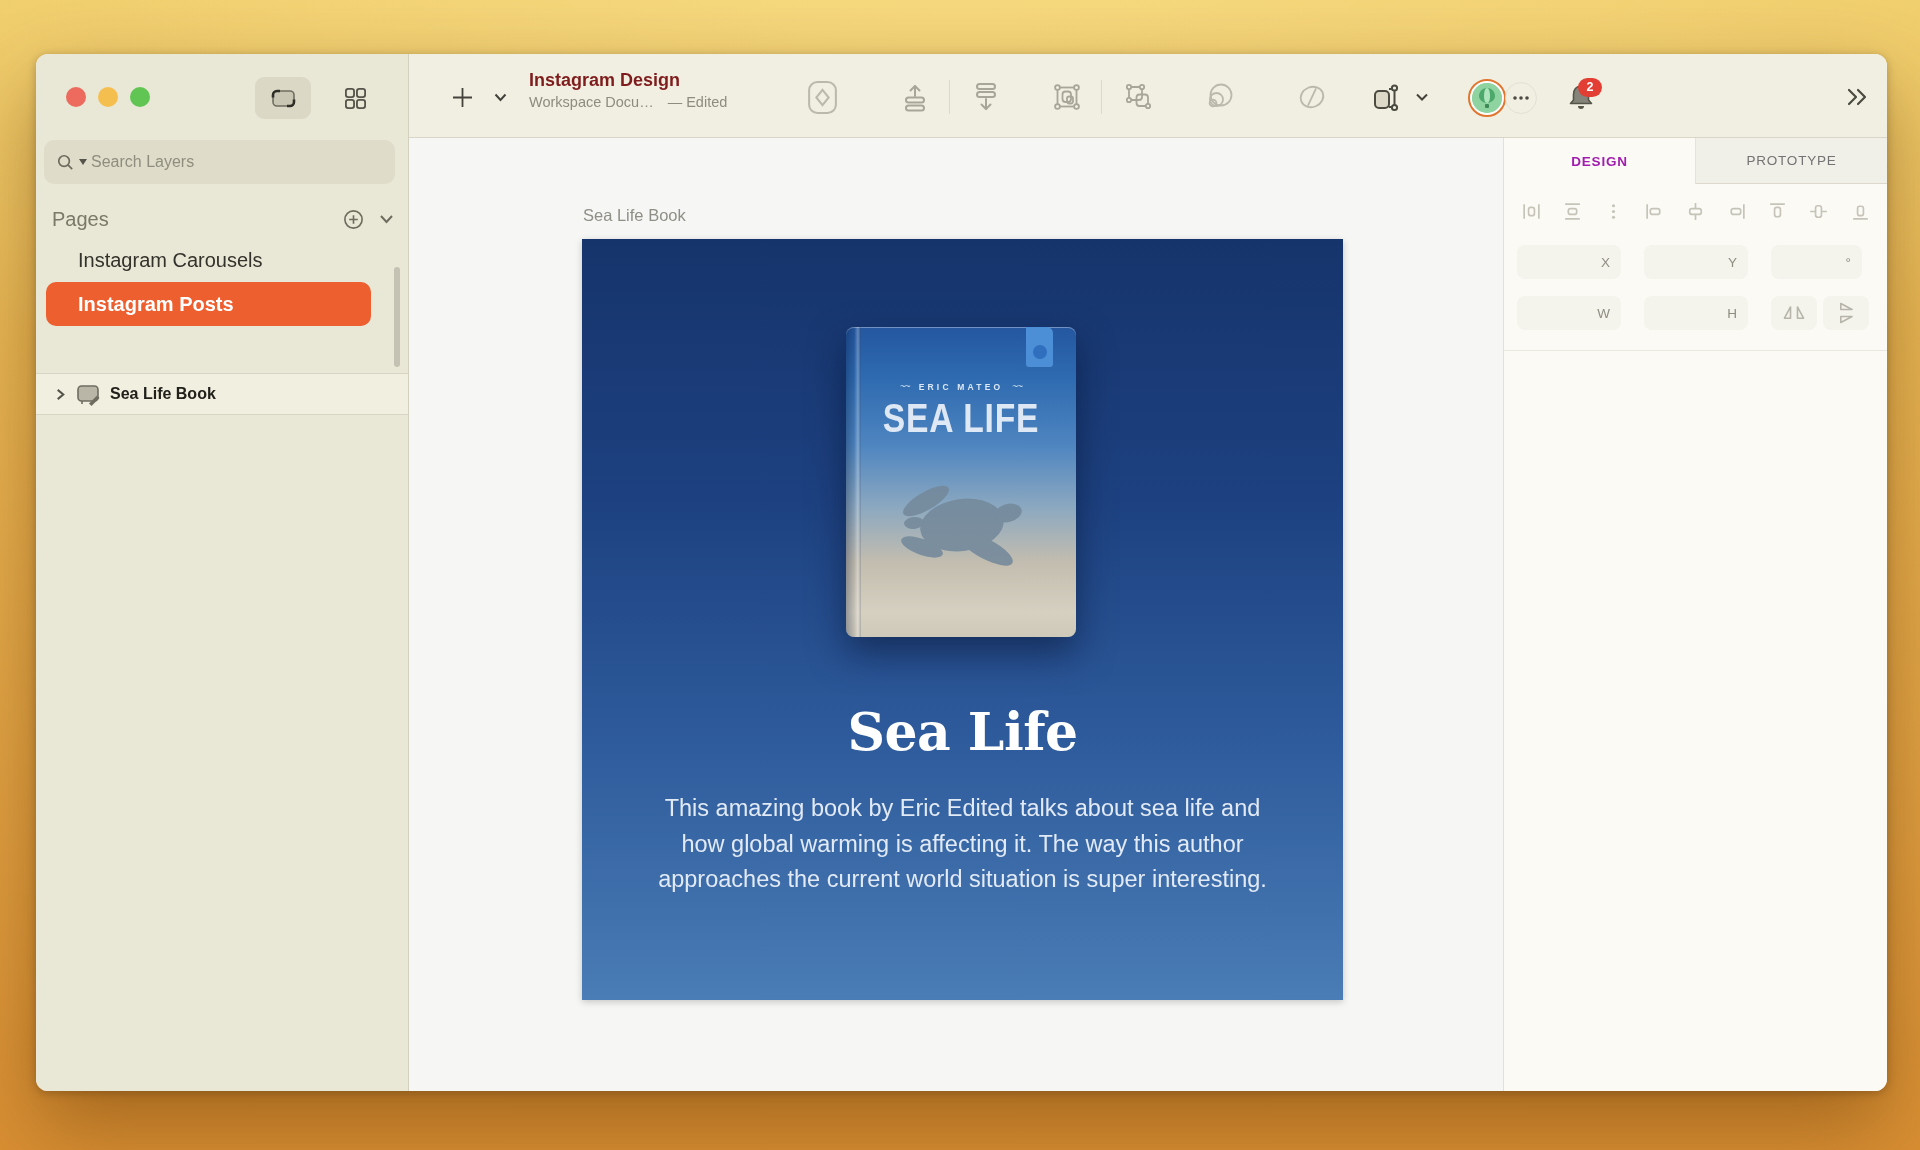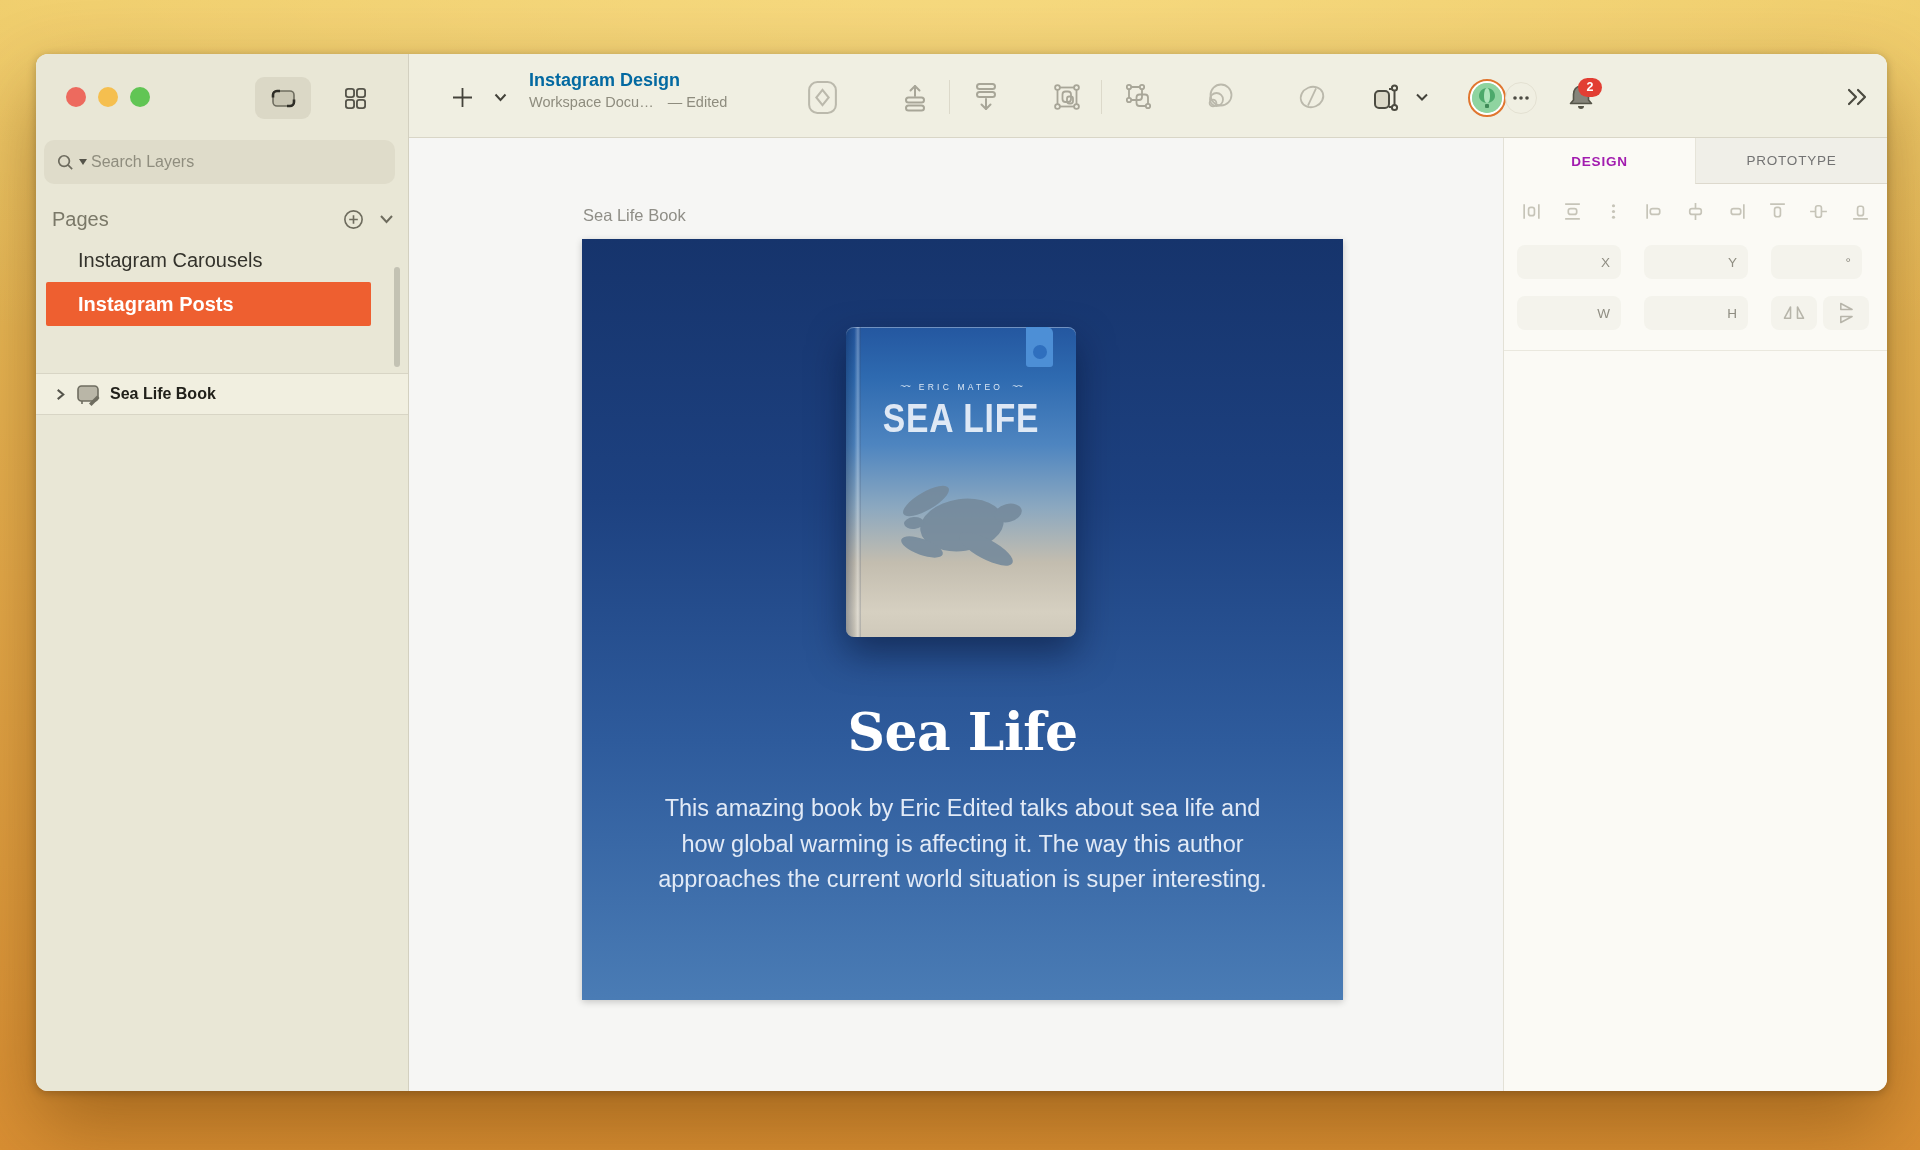--- a/index.html
+++ b/index.html
@@ -28,34 +28,34 @@
   .toggle-btn.active{ background:#dbd8c6; }
   .searchbox{ position:absolute; left:8px; top:86px; width:351px; height:44px; background:#dfdcca; border-radius:10px;
     display:flex; align-items:center; padding:0 12px; gap:4px; color:#6d6b5e; }
   .searchbox input{ flex:1; border:none; background:transparent; outline:none; font-size:16px; color:#3a392f; font-family:inherit; }
   .searchbox input::placeholder{ color:#8f8d7e; }
   .pages-header{ position:absolute; left:16px; top:150px; right:14px; height:30px; display:flex; align-items:center; }
   .pages-header .ph-label{ font-size:20px; color:#7a7868; }
   .pages-header .ph-actions{ margin-left:auto; display:flex; gap:14px; align-items:center; color:#6e6c5e; }
   .page-list{ position:absolute; left:0; top:184px; width:100%; }
   .page-item{ height:44px; display:flex; align-items:center; padding-left:42px; font-size:20px; color:#33322b; }
-  .page-item.selected{ margin:0 37px 0 10px; border-radius:2px; background:#EE5F30; color:#fff; font-weight:700; padding-left:32px; }
+  .page-item.selected{ margin:0 37px 0 10px; border-radius:10px; background:#EE5F30; color:#fff; font-weight:700; padding-left:32px; }
   .scroll-thumb{ position:absolute; right:8px; top:213px; width:6px; height:100px; border-radius:3px; background:rgba(0,0,0,.16); }
   .layer-row{ position:absolute; left:0; top:319px; width:100%; height:42px; background:#f1efe0;
     border-top:1px solid #d8d5c5; border-bottom:1px solid #d8d5c5; display:flex; align-items:center; }
   .layer-row .chev{ margin-left:18px; color:#55544b; display:flex; }
   .layer-row .l-icon{ margin-left:8px; display:flex; }
   .layer-row .l-label{ margin-left:8px; font-size:16px; font-weight:700; color:#21201a; }
   
   .toolbar{ grid-column:2/4; grid-row:1; background:#f0efe2; border-bottom:1px solid #d9d6c7; position:relative; }
   .tbtn{ position:absolute; top:22px; width:42px; height:42px; display:flex; align-items:center; justify-content:center; color:#a8a698; }
   .tbtn.dark{ color:#44433b; }
   .tb-divider{ position:absolute; top:26px; width:1px; height:34px; background:#dcd9ca; }
   .doc-title{ position:absolute; left:120px; top:16px; }
-  .doc-title .t{ font-size:18px; font-weight:700; color:#0369a1; }
+  .doc-title .t{ font-size:18px; font-weight:700; color:#7f1d1d; }
   .doc-title .s{ margin-top:3px; font-size:14.5px; color:#8e8c7e; display:flex; gap:14px; }
   .avatar-btn{ position:absolute; left:1059px; top:25px; width:38px; height:38px; border-radius:50%;
     border:2.5px solid #E0762F; display:flex; align-items:center; justify-content:center; background:#fff; }
   .avatar-inner{ width:30px; height:30px; border-radius:50%; background:#8FD4A0; overflow:hidden; display:flex; align-items:center; justify-content:center; }
   .more-btn{ position:absolute; left:1096px; top:28px; width:32px; height:32px; border-radius:50%; border:1.5px solid #e3e0d1;
     display:flex; align-items:center; justify-content:center; color:#4c4b43; }
   .bell-btn{ position:absolute; left:1152px; top:22px; width:40px; height:42px; display:flex; align-items:center; justify-content:center; }
   .badge{ position:absolute; top:-4px; right:-6px; min-width:24px; height:19px; border-radius:10px; background:#E23E33;
     color:#fff; font-size:12.5px; font-weight:700; display:flex; align-items:center; justify-content:center; padding:0 6px; }
   .overflow-btn{ position:absolute; left:1427px; top:22px; width:42px; height:42px; display:flex; align-items:center; justify-content:center; color:#4b4a40; }
@@ -79,21 +79,21 @@
     box-shadow:0 2px 7px rgba(0,0,0,.2); }
   .book{ position:absolute; left:264px; top:88px; width:230px; height:310px; border-radius:8px;
     background:linear-gradient(180deg,#2457A0 0%, #2E6AB0 16%, #4E85C0 38%, #8BA8C0 58%, #C3BDAF 76%, #D6D0C1 92%, #CFC9BA 100%);
     box-shadow:0 16px 36px rgba(3,14,42,.5), inset 0 1px 0 rgba(255,255,255,.35); }
   .spine{ position:absolute; left:0; top:0; bottom:0; width:15px; border-radius:8px 0 0 8px;
     background:linear-gradient(90deg, rgba(0,18,55,.30), rgba(0,18,55,.08) 55%, rgba(255,255,255,.28) 80%, rgba(0,18,55,.18) 100%); }
   .bookmark{ position:absolute; left:180px; top:0; width:27px; height:40px; background:#4D8FD6; border-radius:0 6px 3px 3px; }
   .bookmark .dot{ position:absolute; left:50%; top:18px; transform:translateX(-50%); width:14px; height:14px; border-radius:50%; background:#2F6FBE; }
   .author-row{ position:absolute; top:54px; left:0; right:0; display:flex; align-items:center; justify-content:center; gap:9px; }
   .author-row .wave{ font-size:10px; color:#c8dcf0; letter-spacing:-1px; }
-  .author-row .author{ font-size:8.5px; font-weight:400; letter-spacing:3.2px; color:#DCE8F5; }
+  .author-row .author{ font-size:8.5px; font-weight:700; letter-spacing:3.2px; color:#DCE8F5; }
   .cover-title{ position:absolute; top:68px; left:0; right:0; text-align:center; font-size:41px; font-weight:700;
     letter-spacing:1px; color:rgba(250,252,255,.85); transform:scaleX(.82); }
   .turtle{ position:absolute; left:34px; top:148px; opacity:.88; filter:blur(.4px); }
   .ab-heading{ position:absolute; top:462px; left:0; right:0; text-align:center;
     font-family:"DejaVu Serif", serif; font-weight:700; font-size:52px; letter-spacing:-.5px; color:#ffffff; }
   .ab-desc{ position:absolute; top:552px; left:50%; transform:translateX(-50%); width:610px; text-align:center;
     font-size:23.5px; line-height:35.5px; color:#E2EAF6; }
   svg{ display:block; }
 </style>
 </head>

